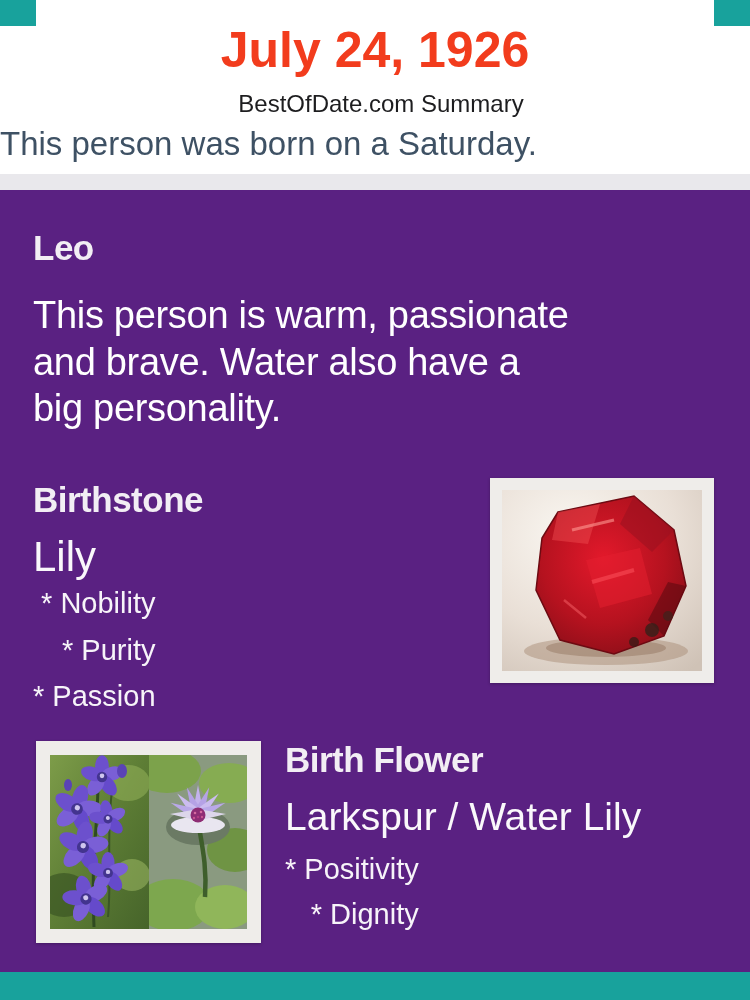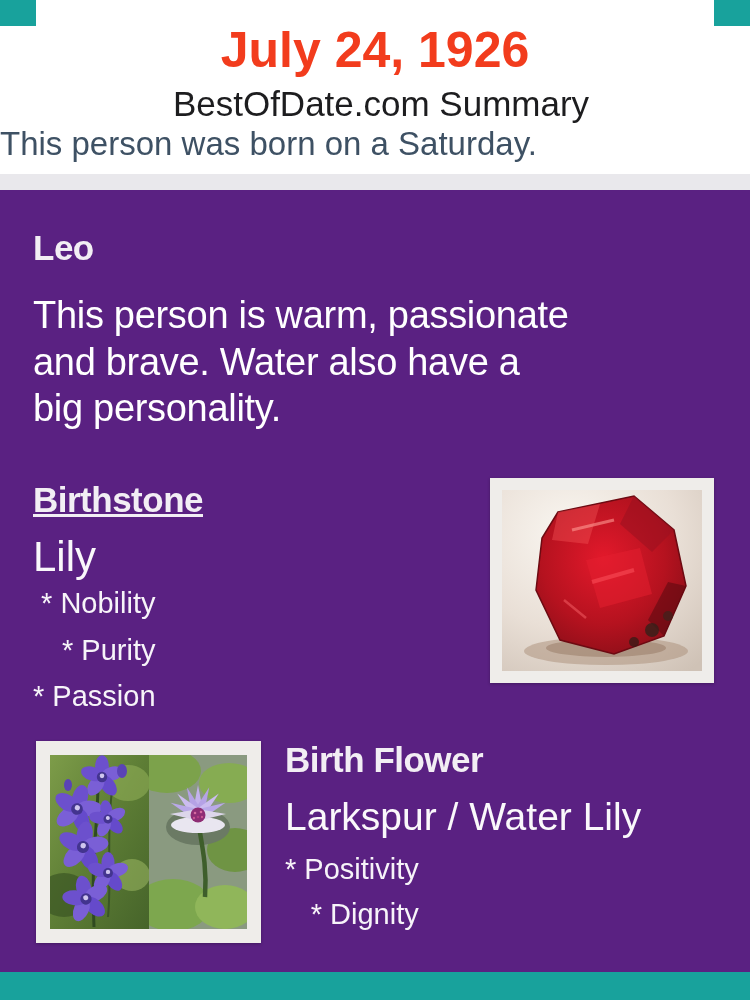--- a/index.html
+++ b/index.html
@@ -19,21 +19,21 @@
   }
   
   .corner{position:absolute;top:0;width:36px;height:26px;background:var(--teal);}
   .corner.tl{left:0;}
   .corner.tr{right:0;}
   .bottombar{position:absolute;left:0;right:0;bottom:0;height:28px;background:var(--teal);z-index:5;}
   
   .hdr-date{position:absolute;top:22px;left:0;right:0;text-align:center;
     font-size:50px;font-weight:700;color:var(--red);line-height:56px;}
   .hdr-summary{position:absolute;top:84px;left:12px;right:0;text-align:center;
-    font-size:35px;color:var(--ink);line-height:40px;}
+    font-size:24px;color:var(--ink);line-height:40px;}
   .hdr-born{position:absolute;top:126px;left:0;right:0;
     font-size:33px;color:var(--slate);line-height:36px;}
   .divider{position:absolute;top:174px;left:0;right:0;height:16px;background:var(--divider);}
   
   .body{position:absolute;top:190px;left:0;right:0;bottom:0;background:var(--purple);}
   .abs{position:absolute;}
   .h1{font-size:35px;font-weight:700;color:var(--heading-text);line-height:60px;letter-spacing:-0.5px;}
   .sub{font-size:42px;font-weight:400;color:#faf8fb;line-height:46px;}
   .para{font-size:38px;color:var(--card-text);line-height:46.5px;letter-spacing:-0.3px;}
   .trait{font-size:29px;color:#f7f4f9;line-height:30px;text-align:right;}
@@ -63,21 +63,21 @@
   <div class="body">
 
     <div class="abs h1" style="left:33px;top:28px;">Leo</div>
 
     <div class="abs para" style="left:33px;top:102px;">
       <div>This person is warm, passionate</div>
       <div>and brave. Water also have a</div>
       <div>big personality.</div>
     </div>
 
-    <div class="abs h1" style="left:33px;top:280px;text-decoration:underline;">Birthstone</div>
+    <div class="abs h1" style="left:33px;top:280px;">Birthstone</div>
     <div class="abs sub" style="left:33px;top:344px;">Lily</div>
 
     <div class="abs traits-bs" style="left:33px;top:398px;">
       <div class="trait">* Nobility</div>
       <div class="trait">* Purity</div>
       <div class="trait">* Passion</div>
     </div>
 
     <div class="frame ruby">
       <svg width="200" height="181" viewBox="0 0 200 181">

